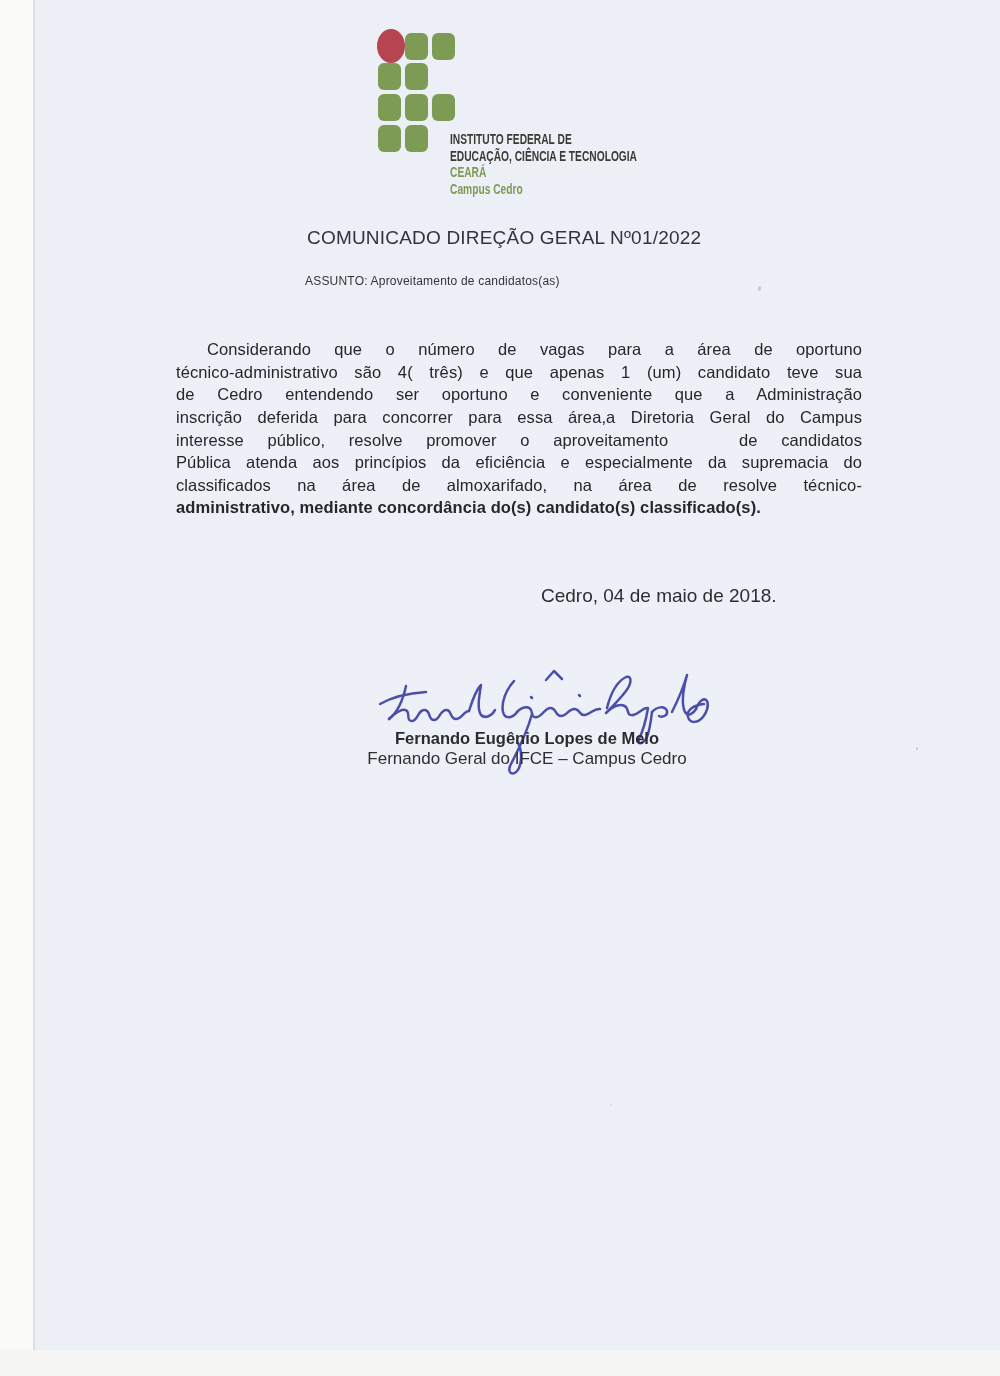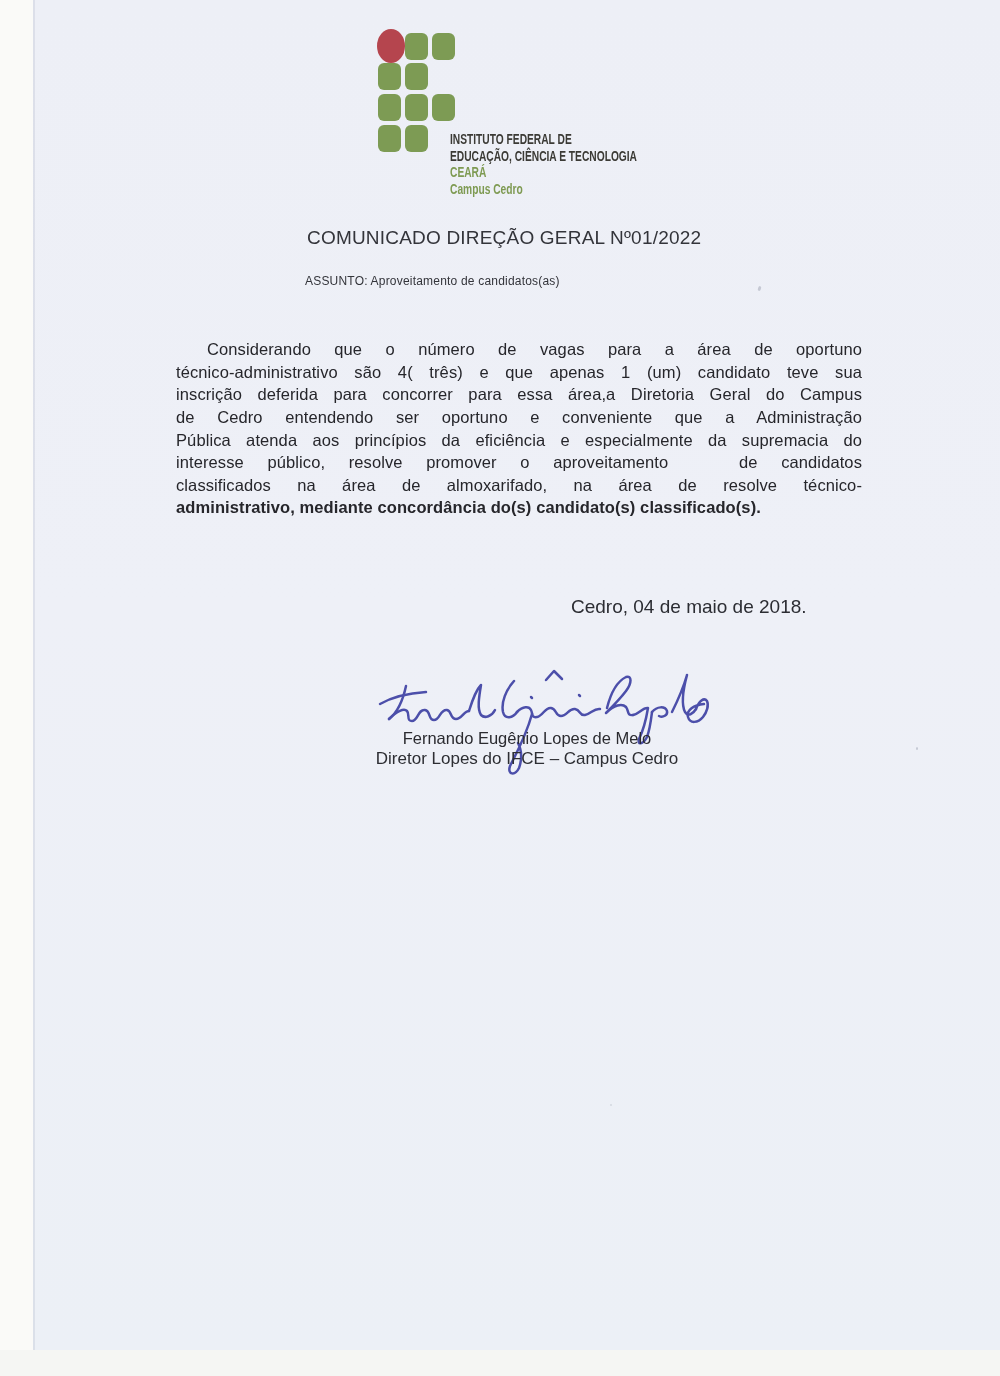--- a/index.html
+++ b/index.html
@@ -54,30 +54,30 @@
   .para{
     position:absolute;left:176px;top:338px;width:686px;
     font-size:16.5px;line-height:22.63px;color:#26262b;
     letter-spacing:.1px;
   }
   .para-line{text-align:justify;text-align-last:justify;}
   .para-line.first{padding-left:31px;}
   .para-line.last{text-align-last:left;font-weight:bold;}
   
   .date-line{
-    position:absolute;left:571px;top:585px;
-    font-size:19px;color:#2c2d33;white-space:nowrap;margin-top:11px;
+    position:absolute;left:541px;top:585px;
+    font-size:19px;color:#2c2d33;white-space:nowrap;
   }
   
   .sig-svg{position:absolute;left:360px;top:656px;}
   .sig-block{
     position:absolute;left:336px;top:728px;width:382px;text-align:center;
   }
   .signer-name{
-    font-size:16.5px;font-weight:normal;color:#2b2b30;line-height:20px;
+    font-size:16.5px;font-weight:bold;color:#2b2b30;line-height:20px;
     white-space:nowrap;
   }
   .signer-role{
     font-size:17px;color:#2d2e33;line-height:21px;white-space:nowrap;
   }
   
   .speck{position:absolute;background:#8a8fa0;opacity:.4;border-radius:50%;}
   .speck.s1{left:758px;top:286px;width:3px;height:5px;transform:rotate(20deg);}
   .speck.s2{left:916px;top:747px;width:2px;height:3px;}
   .speck.s3{left:610px;top:1104px;width:2px;height:2px;opacity:.25;}
@@ -113,24 +113,24 @@
       <span class="lt-green">Campus Cedro</span>
     </div>
   </div>
 
   <div class="doc-title">COMUNICADO DIREÇÃO GERAL Nº01/2022</div>
   <div class="doc-subject">ASSUNTO: Aproveitamento de candidatos(as)</div>
 
   <div class="para">
     <div class="para-line first">Considerando que o número de vagas para a área de oportuno</div>
     <div class="para-line">técnico-administrativo são 4( três) e que apenas 1 (um) candidato teve sua</div>
+    <div class="para-line">de Cedro entendendo ser oportuno e conveniente que a Administração</div>
     <div class="para-line">inscrição deferida para concorrer para essa área,a Diretoria Geral do Campus</div>
-    <div class="para-line">de Cedro entendendo ser oportuno e conveniente que a Administração</div>
+    <div class="para-line">interesse público, resolve promover o aproveitamento &nbsp; de candidatos</div>
     <div class="para-line">Pública atenda aos princípios da eficiência e especialmente da supremacia do</div>
-    <div class="para-line">interesse público, resolve promover o aproveitamento &nbsp; de candidatos</div>
     <div class="para-line">classificados na área de almoxarifado, na área de resolve técnico-</div>
     <div class="para-line last">administrativo, mediante concordância do(s) candidato(s) classificado(s).</div>
   </div>
 
   <div class="date-line">Cedro, 04 de maio de 2018.</div>
 
   <svg class="sig-svg" width="352" height="132" viewBox="0 0 352 132" fill="none" stroke="#3f42a4" stroke-width="2.5" stroke-linecap="round" stroke-linejoin="round" opacity="0.92">
 
     <path d="M20,48 C34,40 50,37 66,36"></path>
     <path d="M46,30 C43,44 38,56 29,63"></path>
@@ -155,19 +155,19 @@
     <path d="M312,56 C318,44 323,33 327,19 C323,34 321,48 325,56 C328,61 333,58 336,53"></path>
 
     <path d="M336,53 C339,45 344,41 347,45 C349,49 347,56 343,61 C338,67 330,68 328,61 C326,54 334,49 344,48"></path>
 
     <path d="M219,39 L220,40"></path>
     <path d="M171,41 L172,42"></path>
   </svg>
 
   <div class="sig-block">
     <div class="signer-name">Fernando Eugênio Lopes de Melo</div>
-    <div class="signer-role">Diretor Lopes do IFCE – Campus Cedro</div>
+    <div class="signer-role">Fernando Geral do IFCE – Campus Cedro</div>
   </div>
 
   <div class="speck s1"></div>
   <div class="speck s2"></div>
   <div class="speck s3"></div>
 </div>
 
 </body></html>

